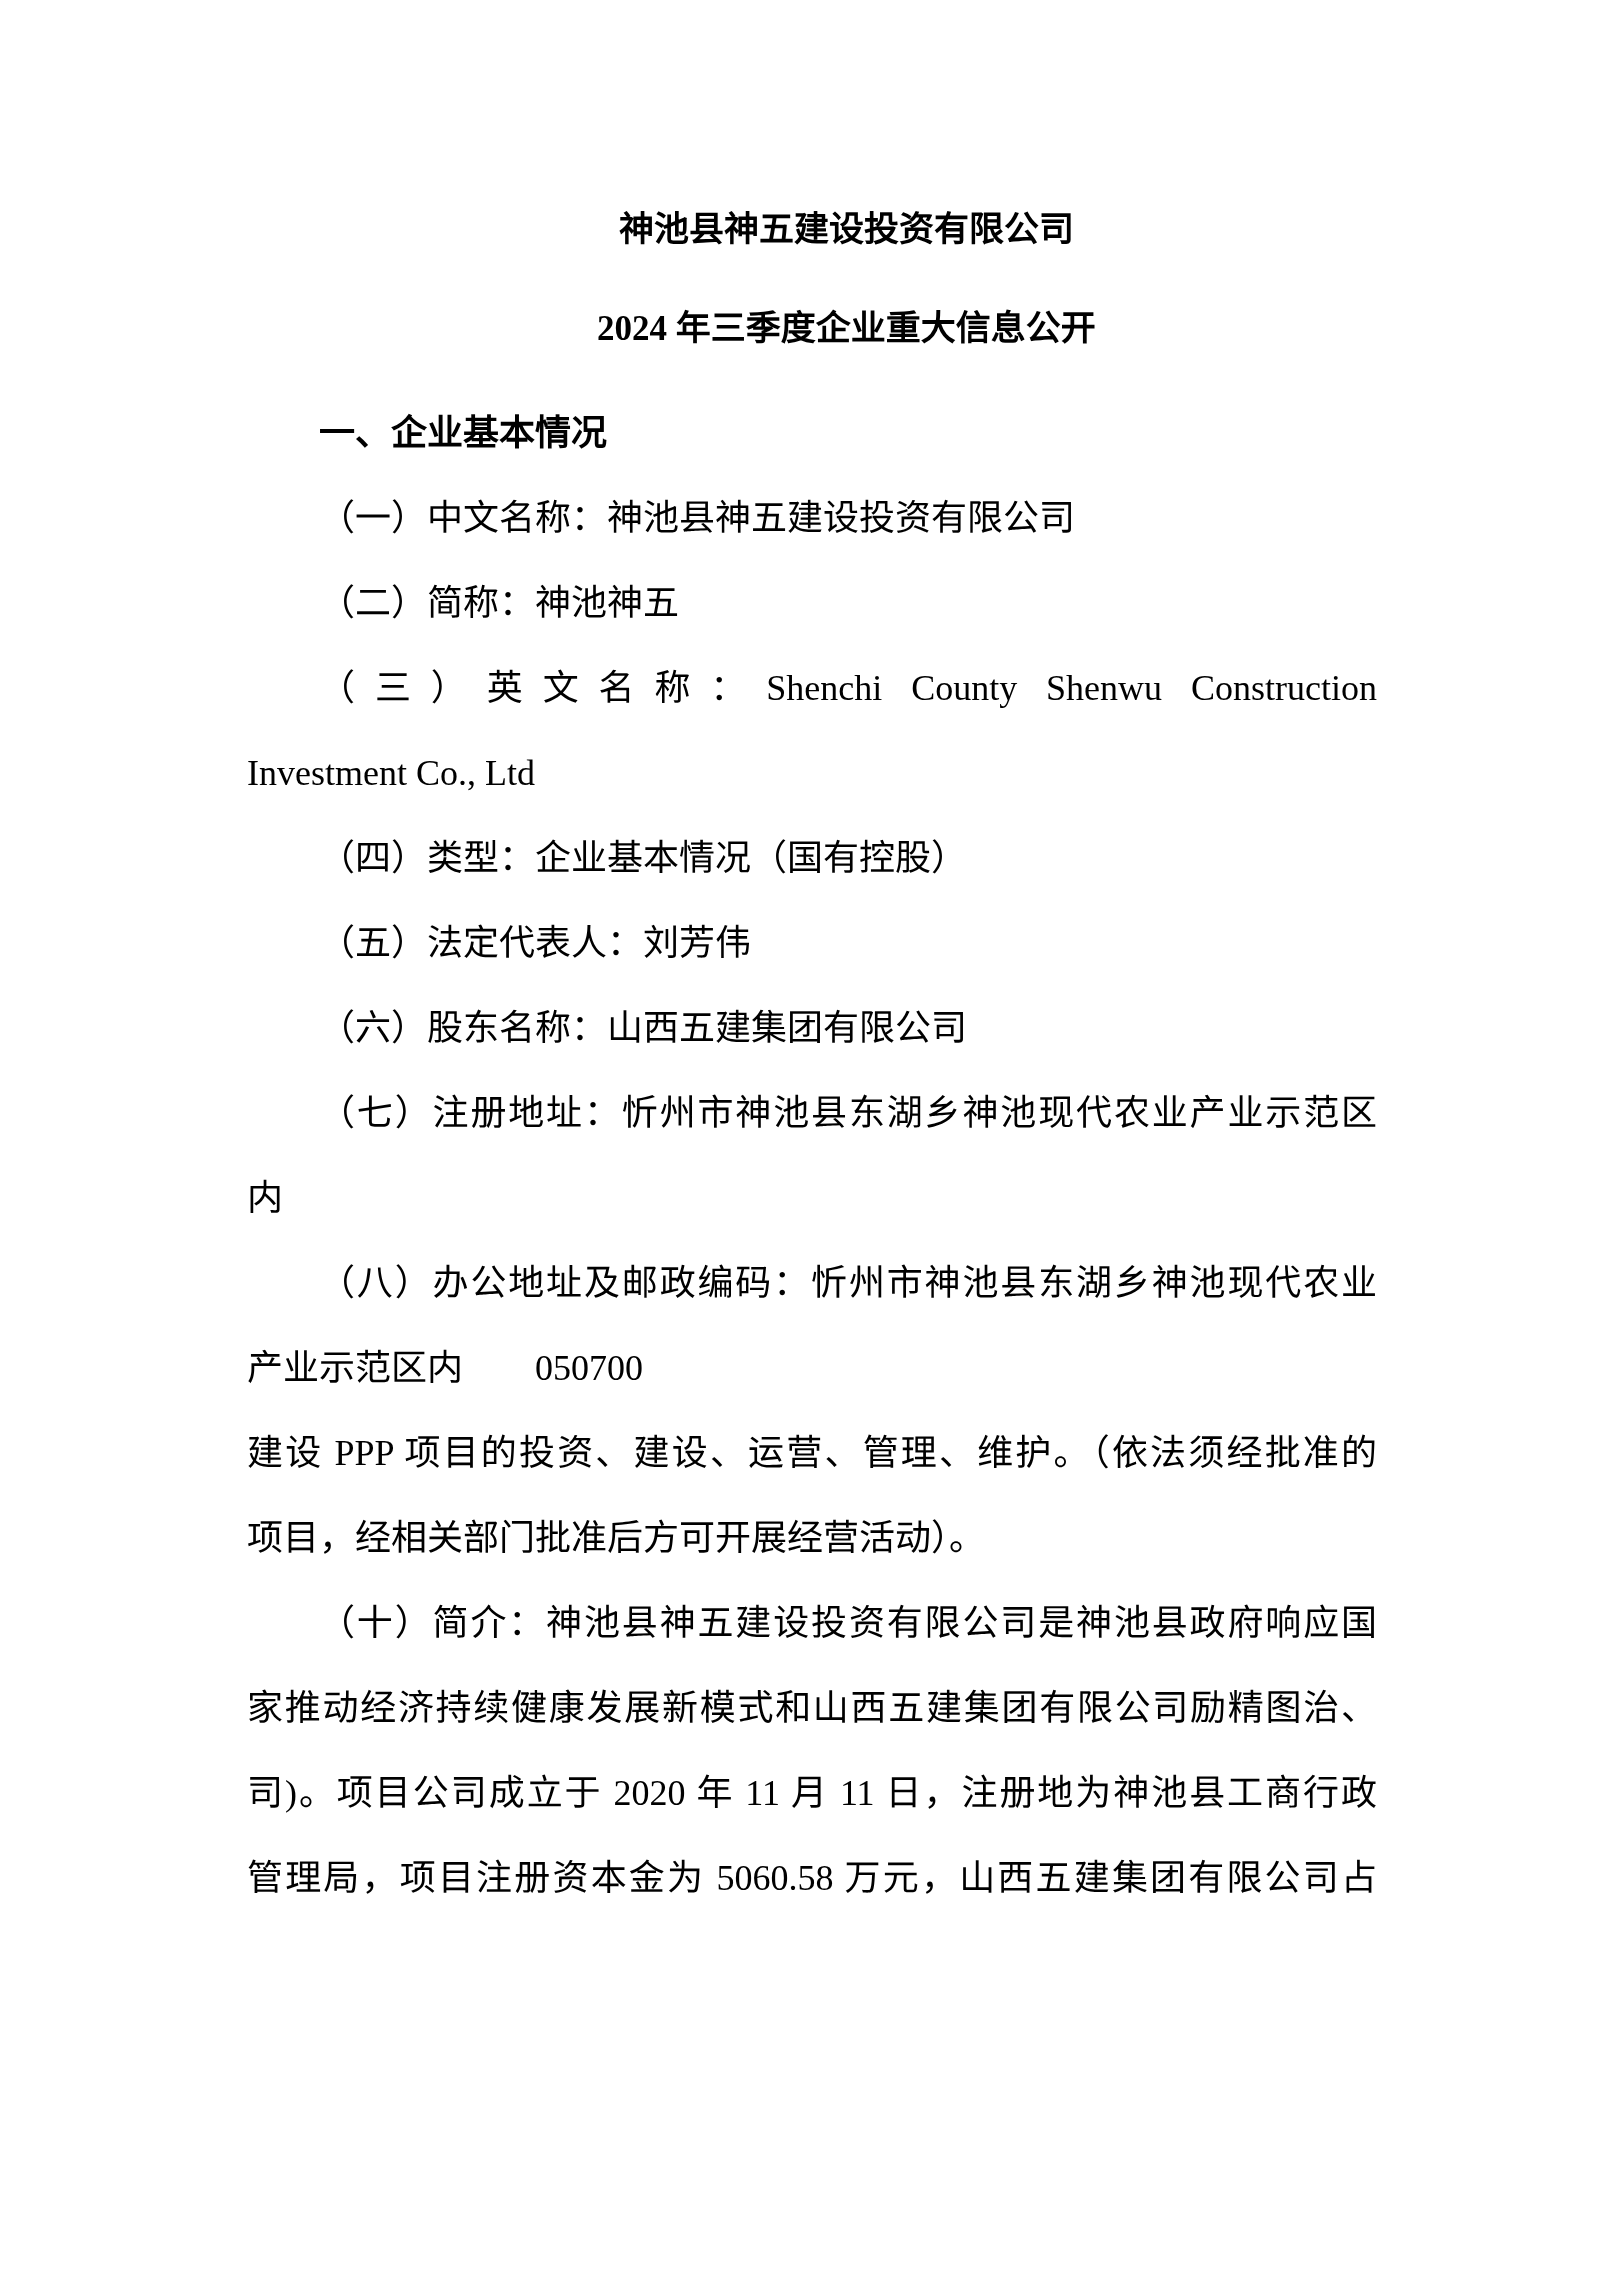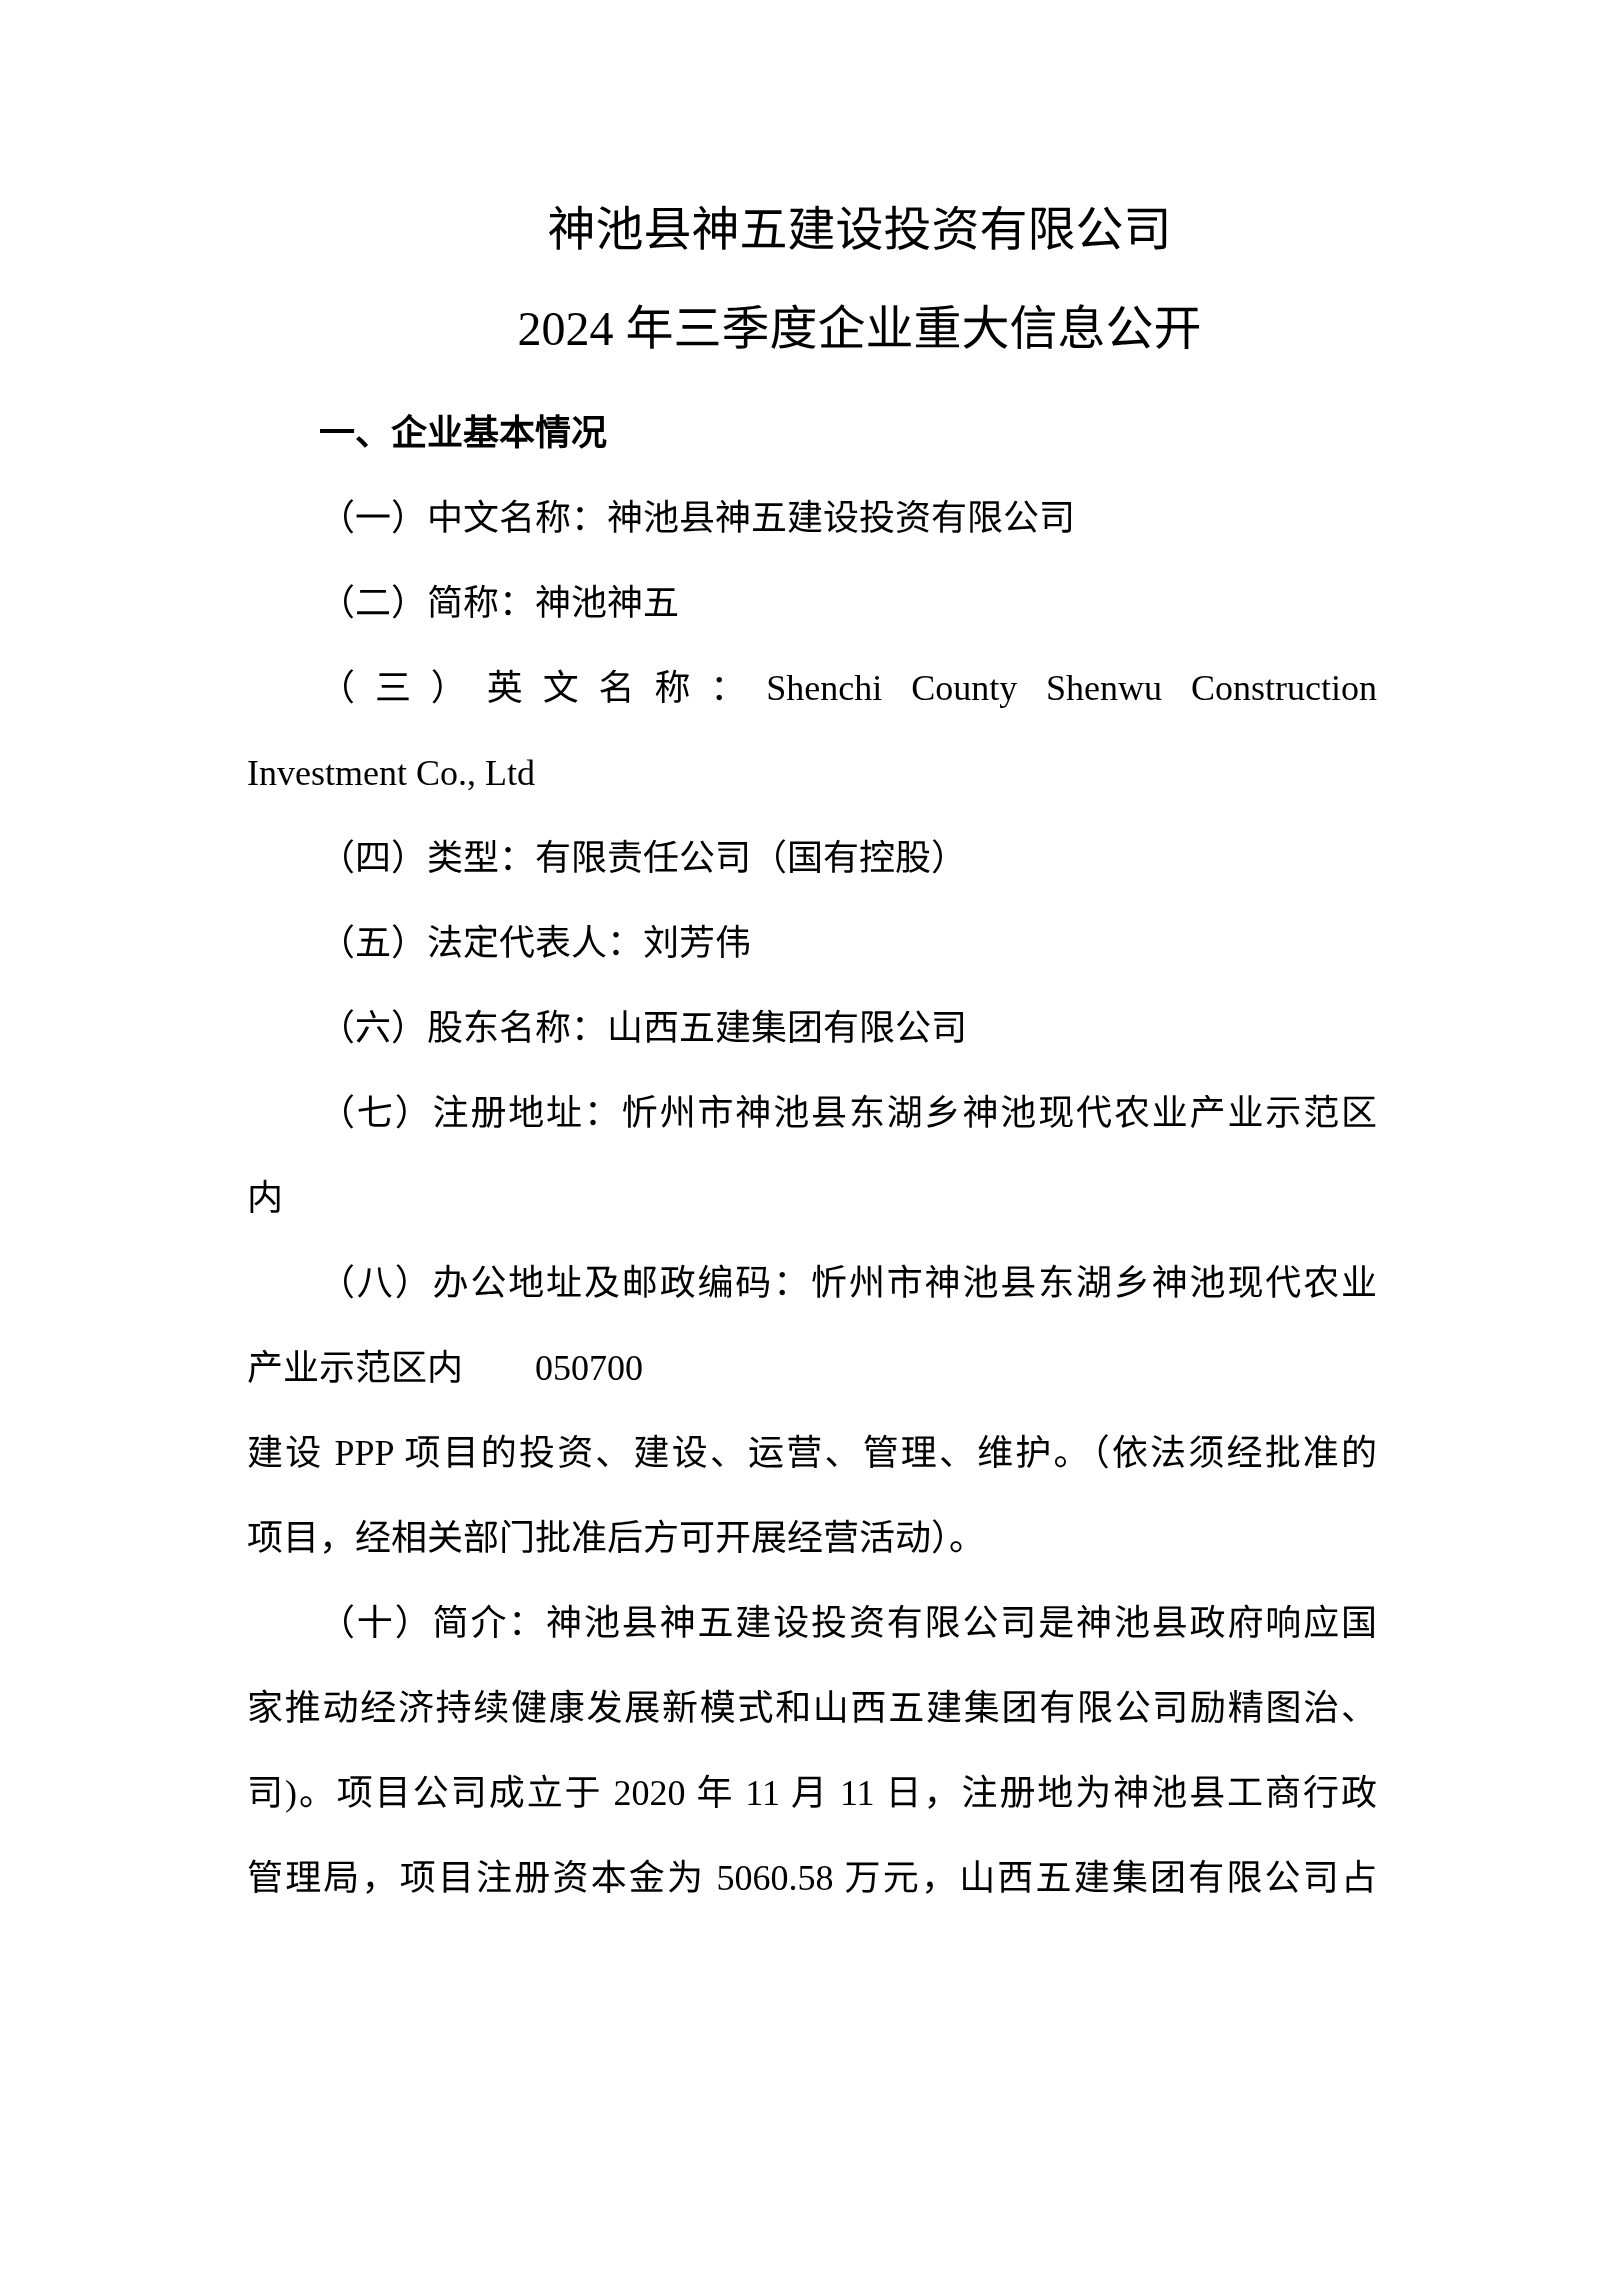--- a/index.html
+++ b/index.html
@@ -16,22 +16,22 @@
     box-sizing: border-box;
     width: 1623px;
     height: 2295px;
     background: #ffffff;
     color: #000000;
     padding: 180px 247px 0 247px;
     font-family: "Liberation Serif", "DejaVu Serif", serif;
   }
   .doc-title {
     margin: 0;
-    font-size: 48px;
-    font-weight: normal;
+    font-size: 35px;
+    font-weight: bold;
     line-height: 99px;
     text-align: center;
     text-indent: 2em;
     white-space: nowrap;
   }
   .section-heading {
     margin: 12.7px 0 0 0;
     font-size: 36px;
     font-weight: bold;
     line-height: 85px;
@@ -59,21 +59,21 @@
 
 <div class="page">
   <h1 class="doc-title">神池县神五建设投资有限公司</h1>
   <h1 class="doc-title">2024 年三季度企业重大信息公开</h1>
   <h2 class="section-heading">一、企业基本情况</h2>
   <div class="doc-body" id="doc-body">
       <div class="line indent">（一）中文名称：神池县神五建设投资有限公司</div>
       <div class="line indent">（二）简称：神池神五</div>
       <div class="line indent fill">（三）英文名称：Shenchi County Shenwu Construction</div>
       <div class="line">Investment Co., Ltd</div>
-      <div class="line indent">（四）类型：有限责任公司（国有控股）</div>
+      <div class="line indent">（四）类型：企业基本情况（国有控股）</div>
       <div class="line indent">（五）法定代表人：刘芳伟</div>
       <div class="line indent">（六）股东名称：山西五建集团有限公司</div>
       <div class="line indent fill">（七）注册地址：忻州市神池县东湖乡神池现代农业产业示范区</div>
       <div class="line">内</div>
       <div class="line indent fill">（八）办公地址及邮政编码：忻州市神池县东湖乡神池现代农业</div>
       <div class="line">产业示范区内　　050700</div>
       <div class="line fill">建设 PPP 项目的投资、建设、运营、管理、维护。（依法须经批准的</div>
       <div class="line">项目，经相关部门批准后方可开展经营活动）。</div>
       <div class="line indent fill">（十）简介：神池县神五建设投资有限公司是神池县政府响应国</div>
       <div class="line fill">家推动经济持续健康发展新模式和山西五建集团有限公司励精图治、</div>

